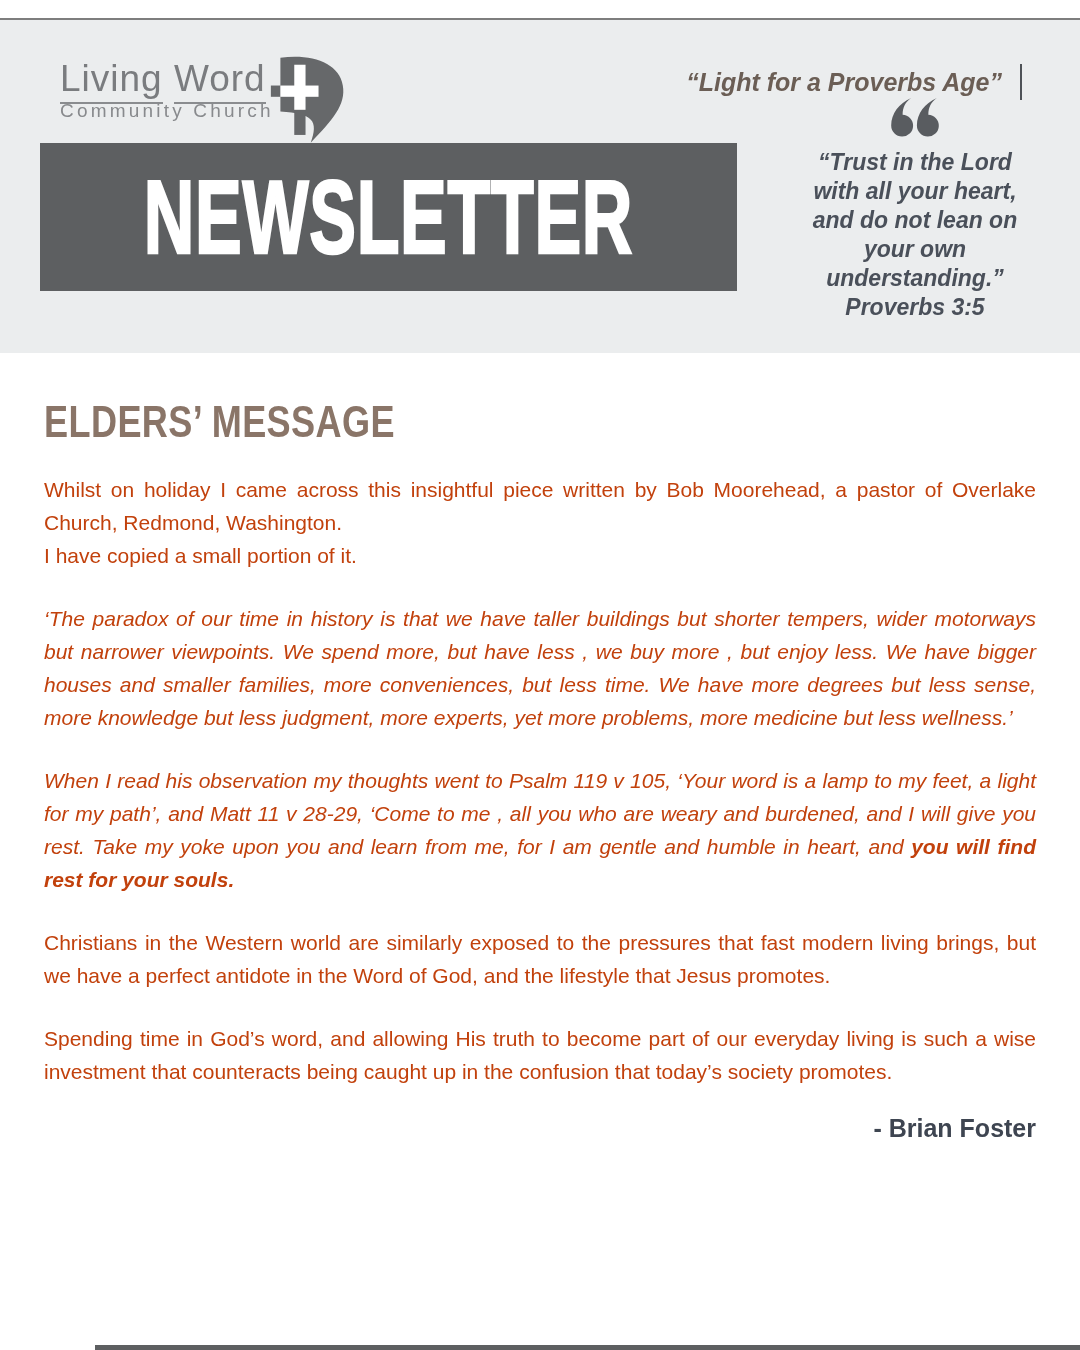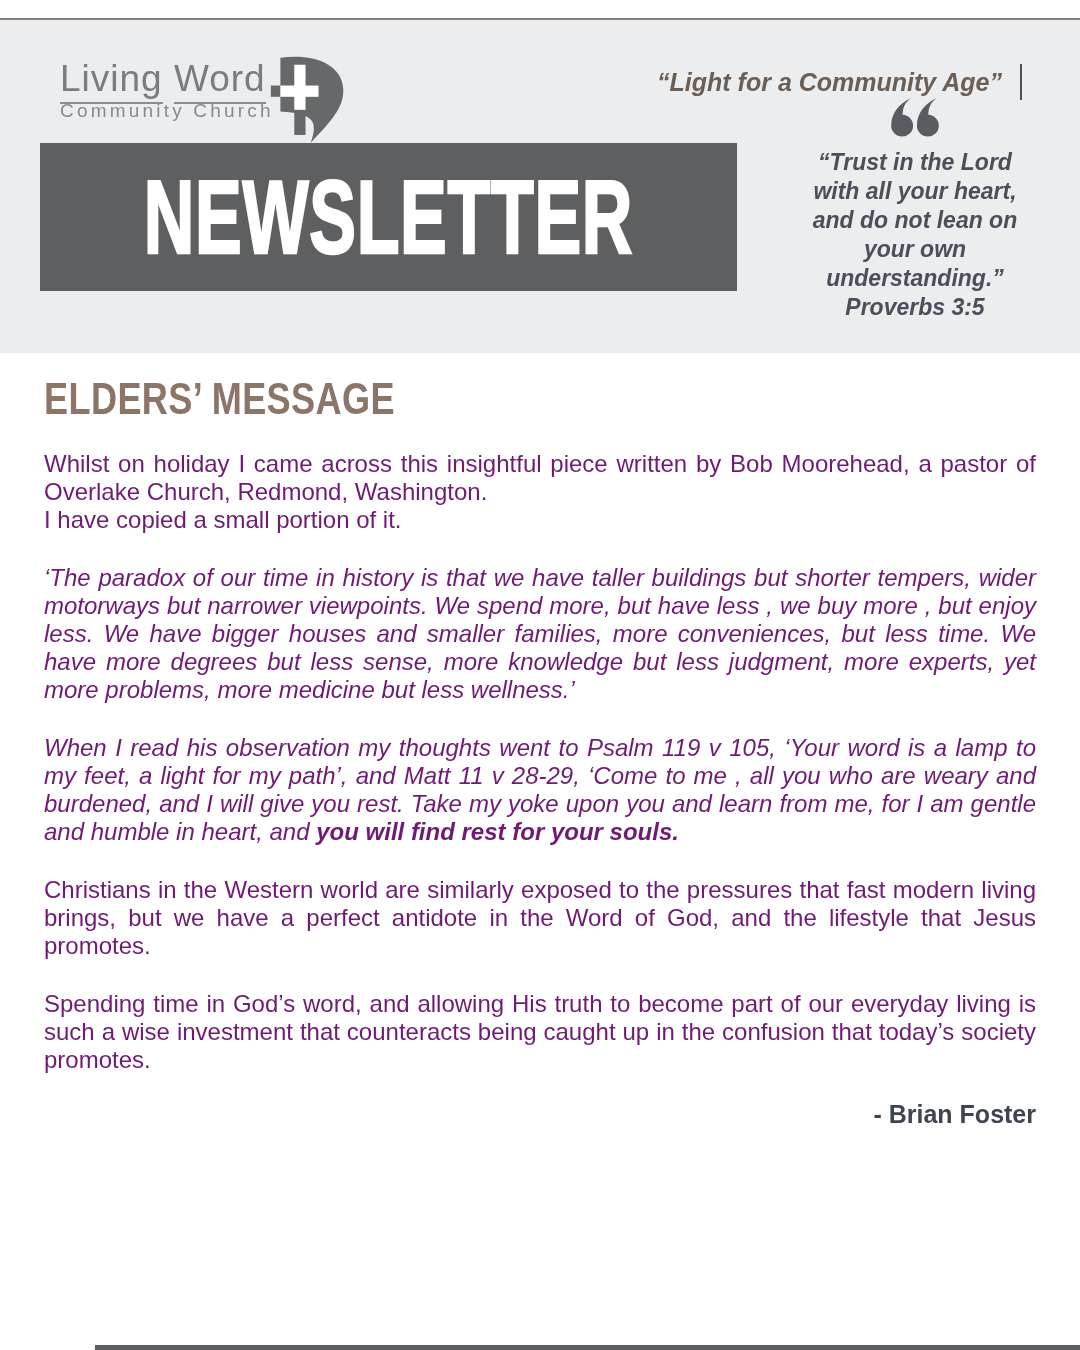--- a/index.html
+++ b/index.html
@@ -37,24 +37,24 @@
   .date-strip .cell { flex:1; text-align:center; font-size:22px; font-weight:700;
                       font-style:italic; color:#17181c; white-space:nowrap; }
   .strip-divider { width:2px; height:26px; background:#6f6357; }
 
   .verse-block { position:absolute; left:802px; top:78px; width:226px; text-align:center; }
   .quote-icon { display:block; margin:0 auto 10px auto; }
   .verse-text { font-size:23px; font-weight:700; font-style:italic; color:#4a505a; line-height:29px; }
   .verse-ref  { font-size:23px; font-weight:700; font-style:italic; color:#4a505a; line-height:29px; }
 
   
-  main { position:relative; padding:21px 44px 0 44px; }
+  main { position:relative; padding:44px 44px 0 44px; }
   h1 { color:#8a7568; font-size:44px; font-weight:700; letter-spacing:0.5px;
        transform:scale(0.82,1); transform-origin:left center; margin-bottom:26px; white-space:nowrap; }
-  .para { font-size:24px; line-height:28px; color:#701a75; text-align:justify;
+  .para { font-size:21px; line-height:33px; color:#c2410c; text-align:justify;
           white-space:pre-line; margin-bottom:30px; }
   .para.italic { font-style:italic; }
   .para .bold { font-weight:700; }
   .signature { text-align:right; font-size:25px; font-weight:700; color:#3e4551; margin-top:-4px; }
 
   .bottom-bar { position:absolute; bottom:0; left:95px; right:0; height:5px; background:#5d5f61; }
 </style>
 </head>
 <body>
 
@@ -72,21 +72,21 @@
       <svg class="logo-mark" width="78" height="104" viewBox="0 0 90 110">
         <path d="M12,4 C48,-1 80,10 84,36 C88,58 72,76 47,102 C56,77 50,68 12,66 Z" fill="#66686a"></path>
         <rect x="1" y="36" width="11" height="13" fill="#66686a"></rect>
         <rect x="28" y="64" width="13" height="29" fill="#66686a"></rect>
         <rect x="28" y="12" width="13" height="52" fill="#ffffff"></rect>
         <rect x="12" y="36" width="44" height="13" fill="#ffffff"></rect>
       </svg>
     </div>
 
     <div class="tagline">
-      <span>“Light for a Community Age”</span>
+      <span>“Light for a Proverbs Age”</span>
       <span class="tag-bar"></span>
     </div>
 
     <div class="banner">
       <span class="banner-text">NEWSLETTER</span>
     </div>
 
 
     <div class="verse-block">
       <svg class="quote-icon" width="52" height="40" viewBox="0 0 52 42">

